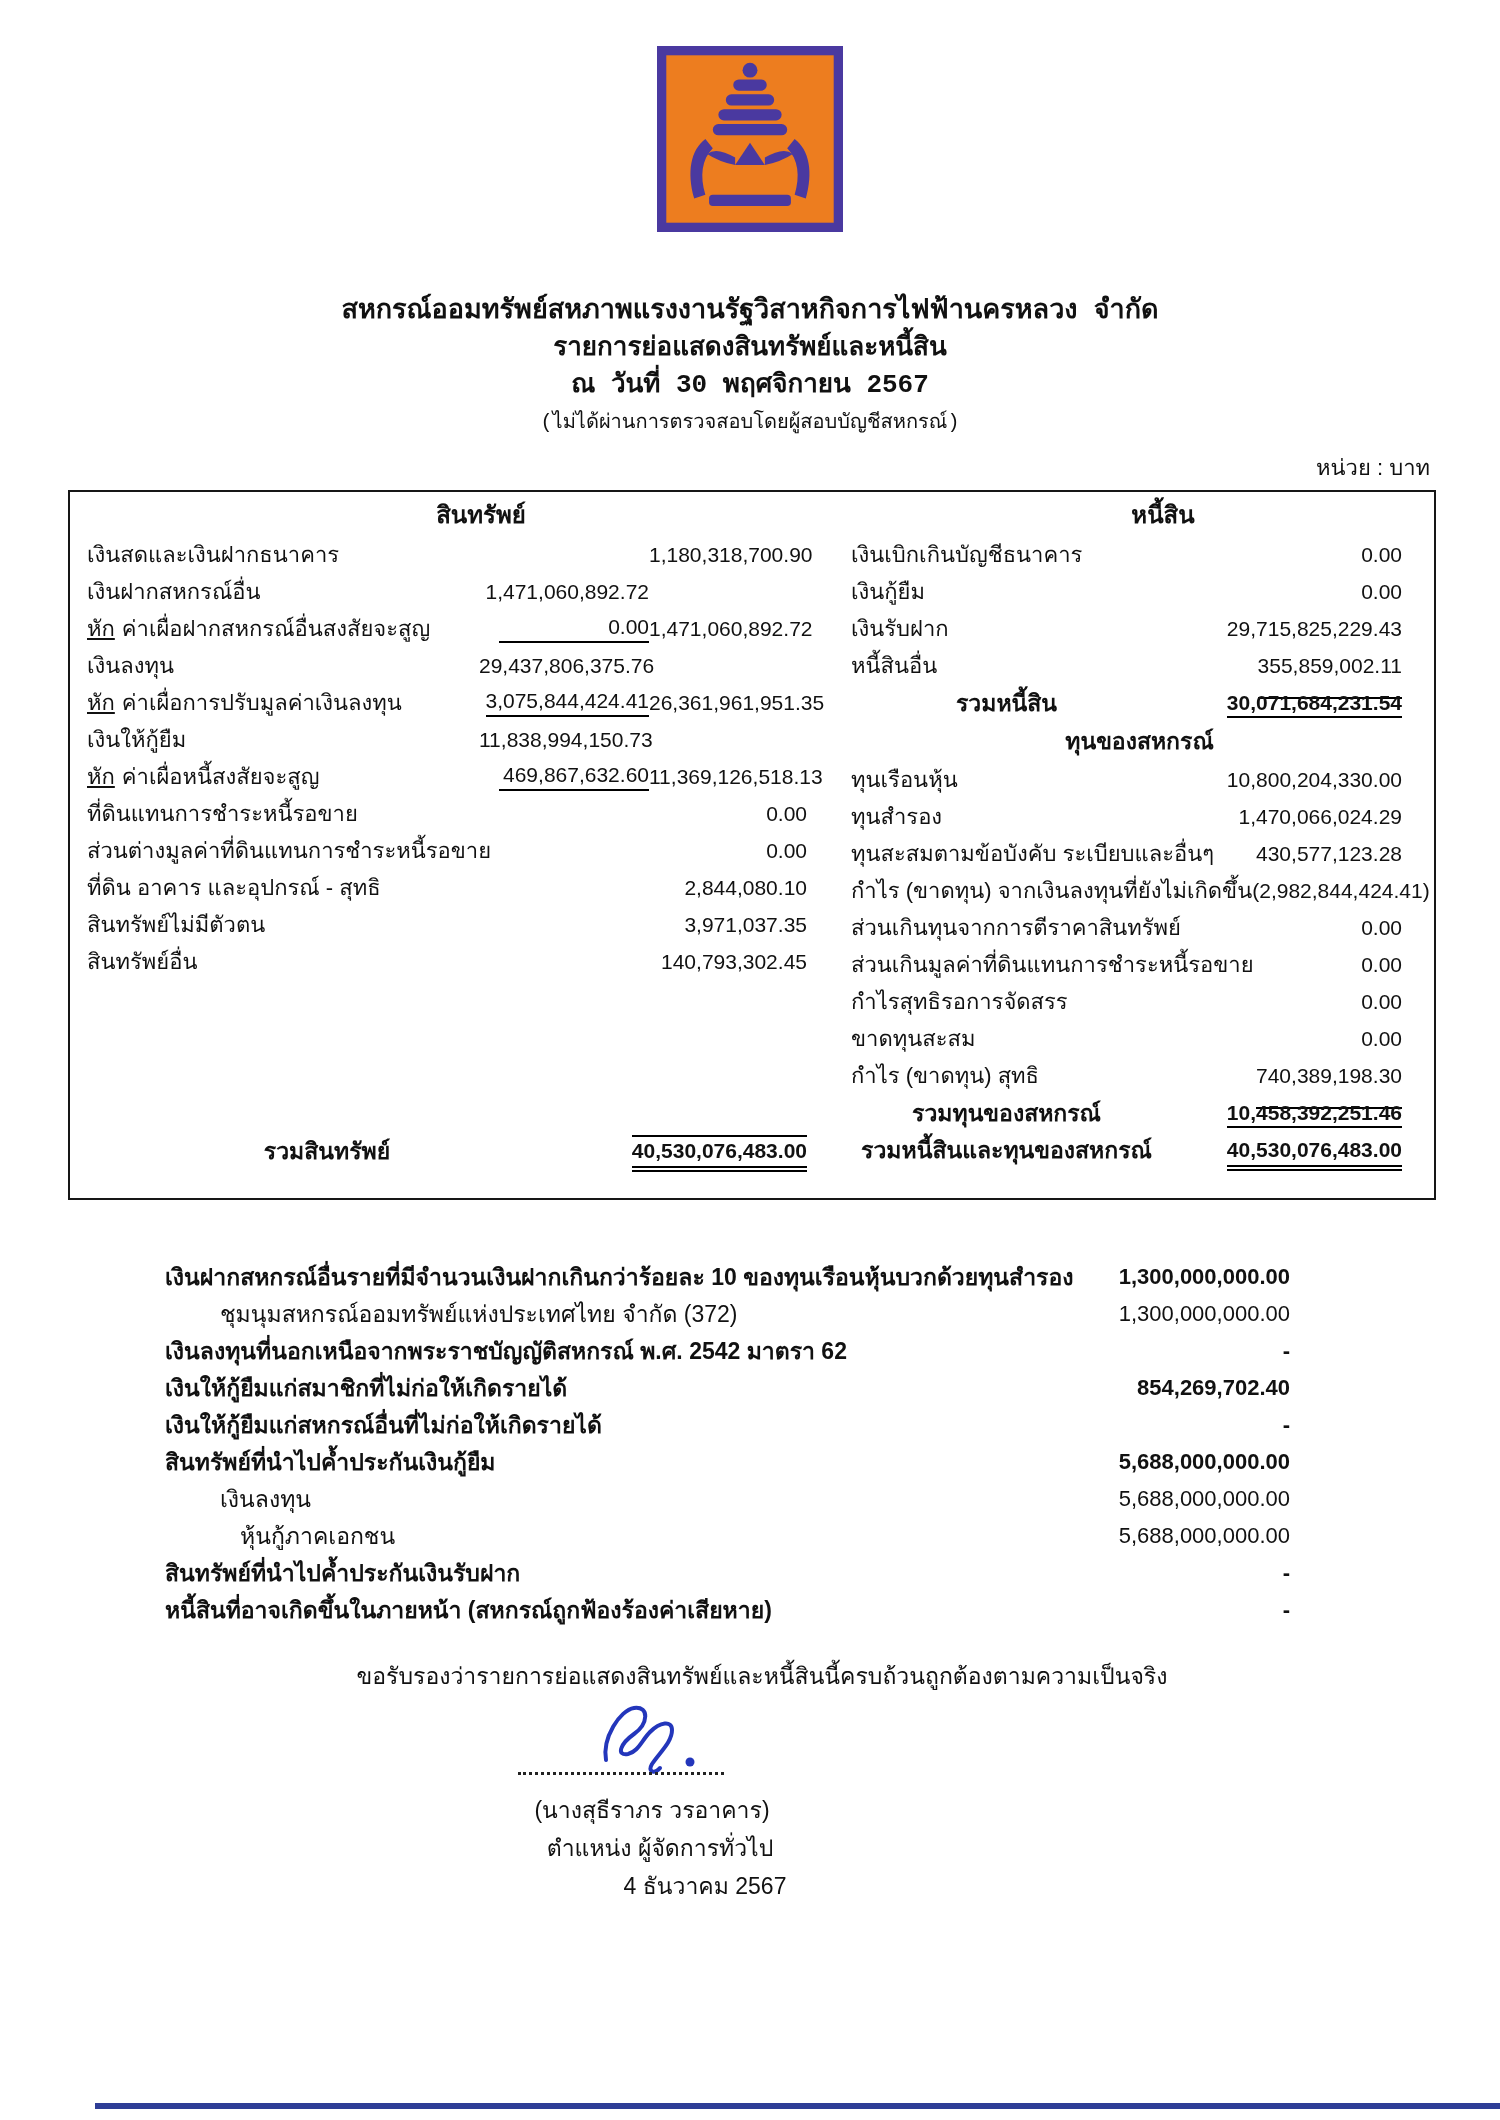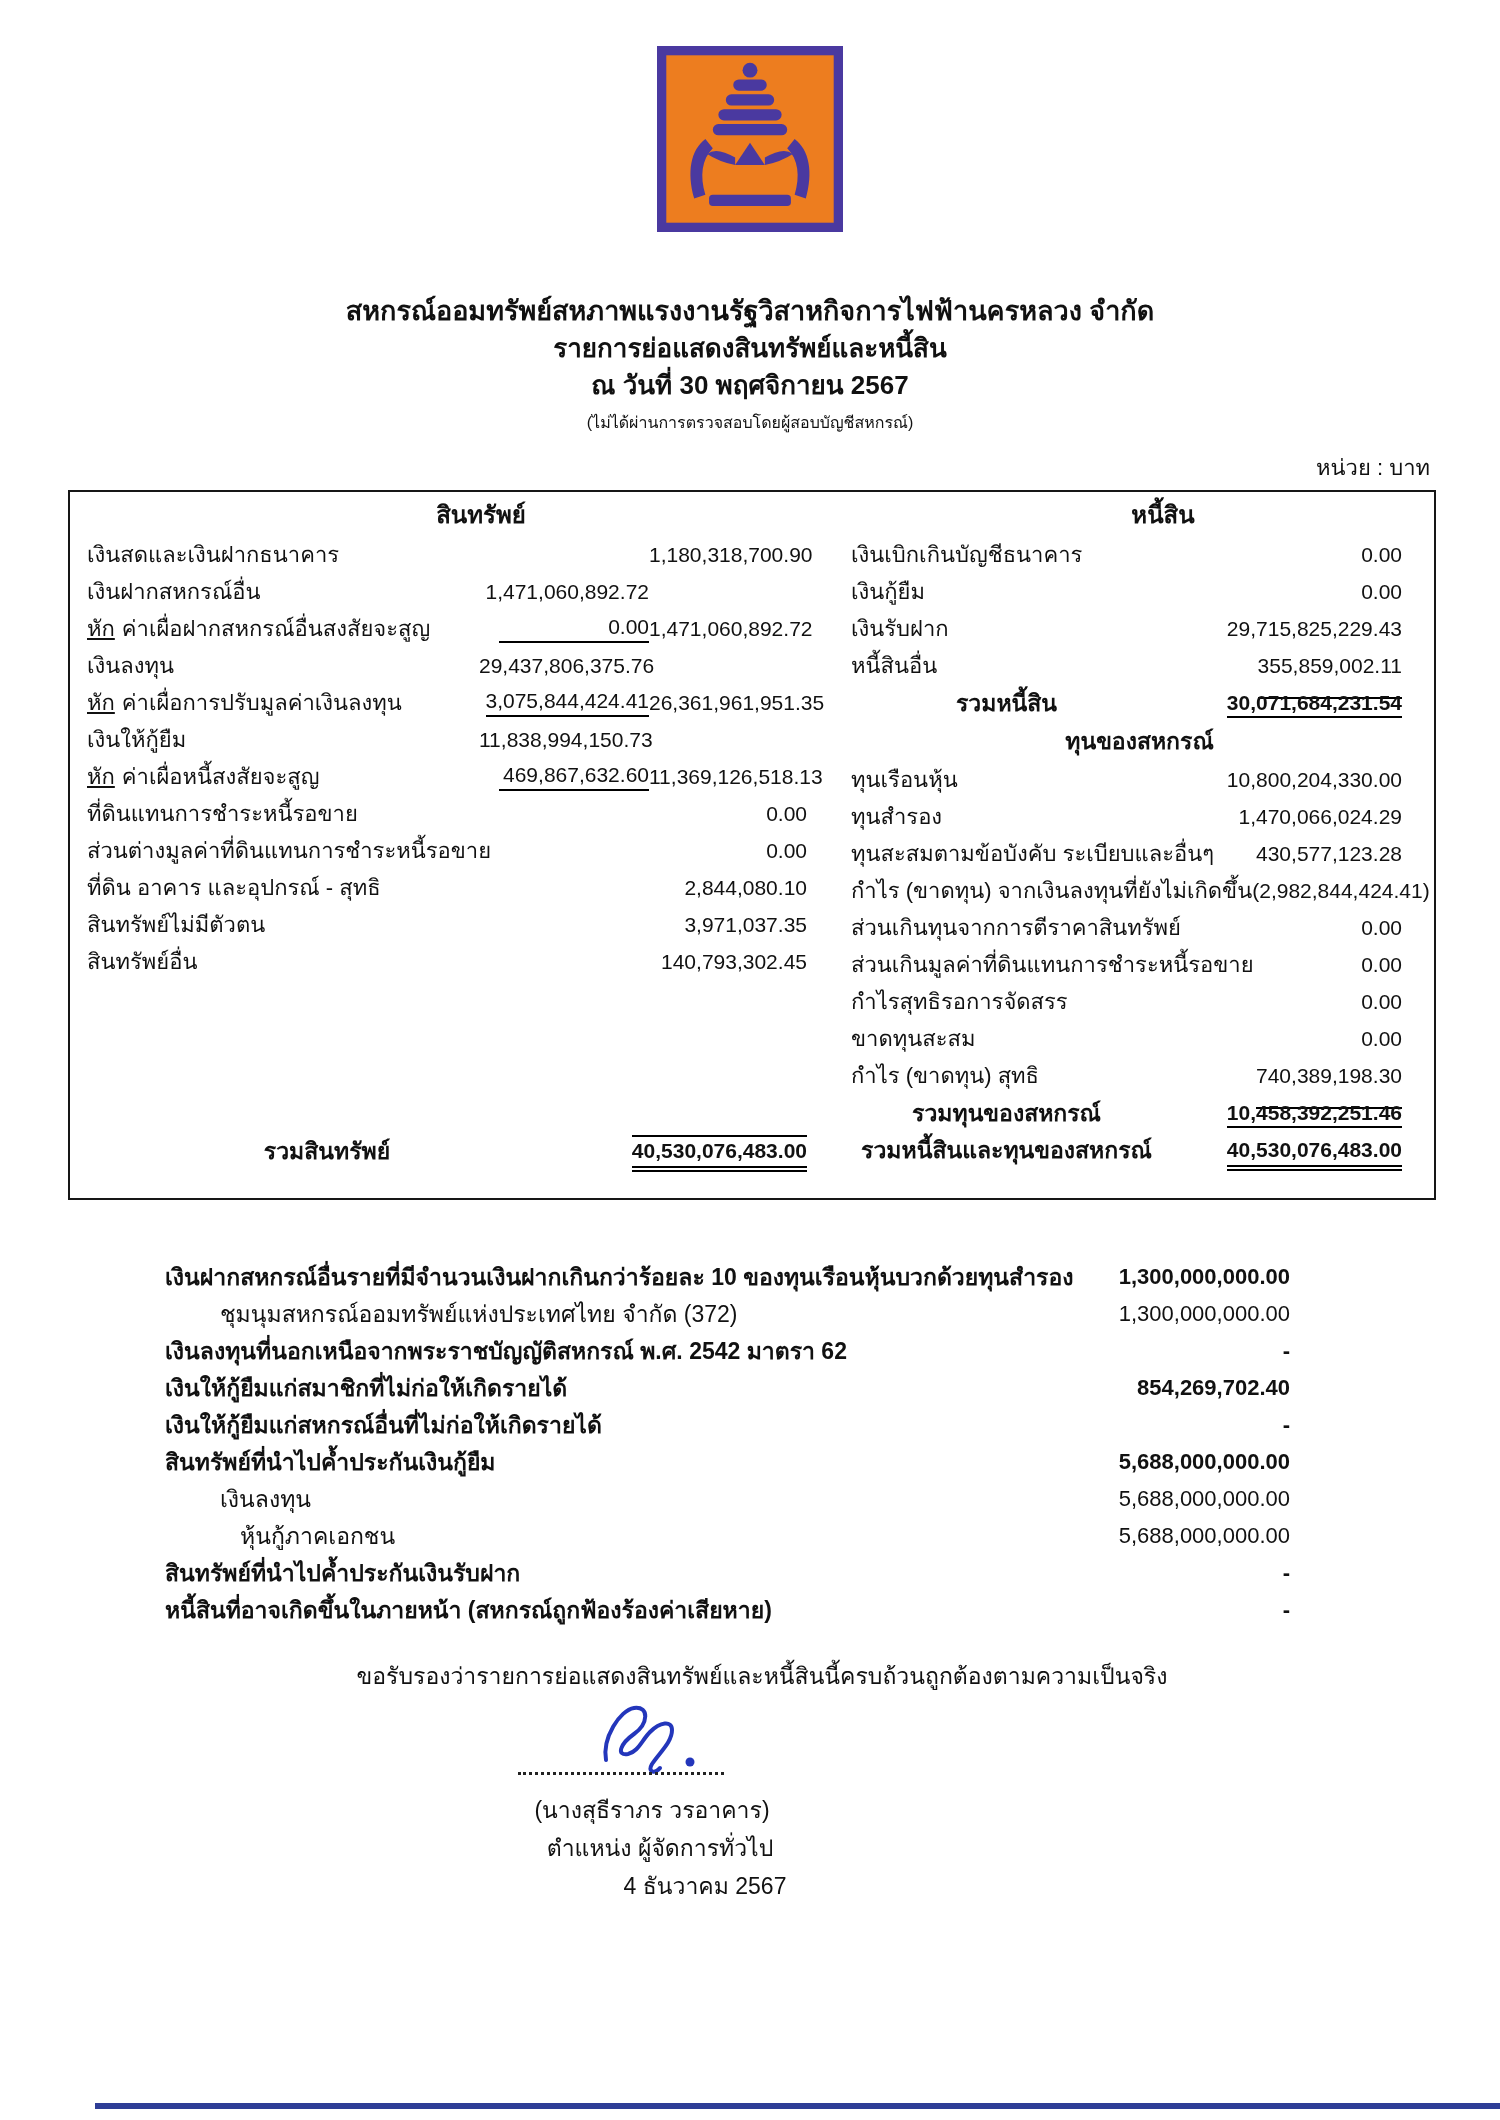--- a/index.html
+++ b/index.html
@@ -3,26 +3,26 @@
 <meta charset="utf-8">
 <style>
   html,body{margin:0;padding:0;background:#e8e8e8;}
   .page{
     position:relative;width:1500px;height:2120px;background:#ffffff;
     font-family:"Liberation Sans",sans-serif;color:#111;overflow:hidden;
   }
   
   .logo{position:absolute;left:657px;top:46px;width:186px;height:186px;}
   
-  .hdr{position:absolute;left:0;top:293px;width:100%;text-align:center;}
+  .hdr{position:absolute;left:0;top:293px;width:100%;text-align:center;font-family:Liberation Mono, monospace;}
   .hdr div{line-height:37px;white-space:nowrap;}
   .h1{font-size:27px;font-weight:bold;}
   .h2{font-size:26px;font-weight:bold;}
   .h3{font-size:26px;font-weight:bold;}
-  .h4{font-size:16px;}
+  .h4{font-size:20px;}
   .unit{position:absolute;top:450px;right:70px;font-size:22px;}
   
   .box{position:absolute;left:68px;top:490px;width:1364px;height:706px;border:2px solid #161616;}
   .half-l{position:absolute;left:0;top:0;width:775px;height:100%;}
   .half-r{position:absolute;left:775px;top:0;width:589px;height:100%;}
   .sec-h{height:44px;display:flex;align-items:center;justify-content:center;font-weight:bold;font-size:24px;padding-left:47px;}
   .sec-h2{height:40px;display:flex;align-items:center;justify-content:center;font-weight:bold;font-size:23px;}
   .row{height:37px;display:flex;align-items:center;font-size:22px;}
   .half-l .row{padding:0 38px 0 17px;}
   .half-r .row{padding:0 32px 0 6px;}

